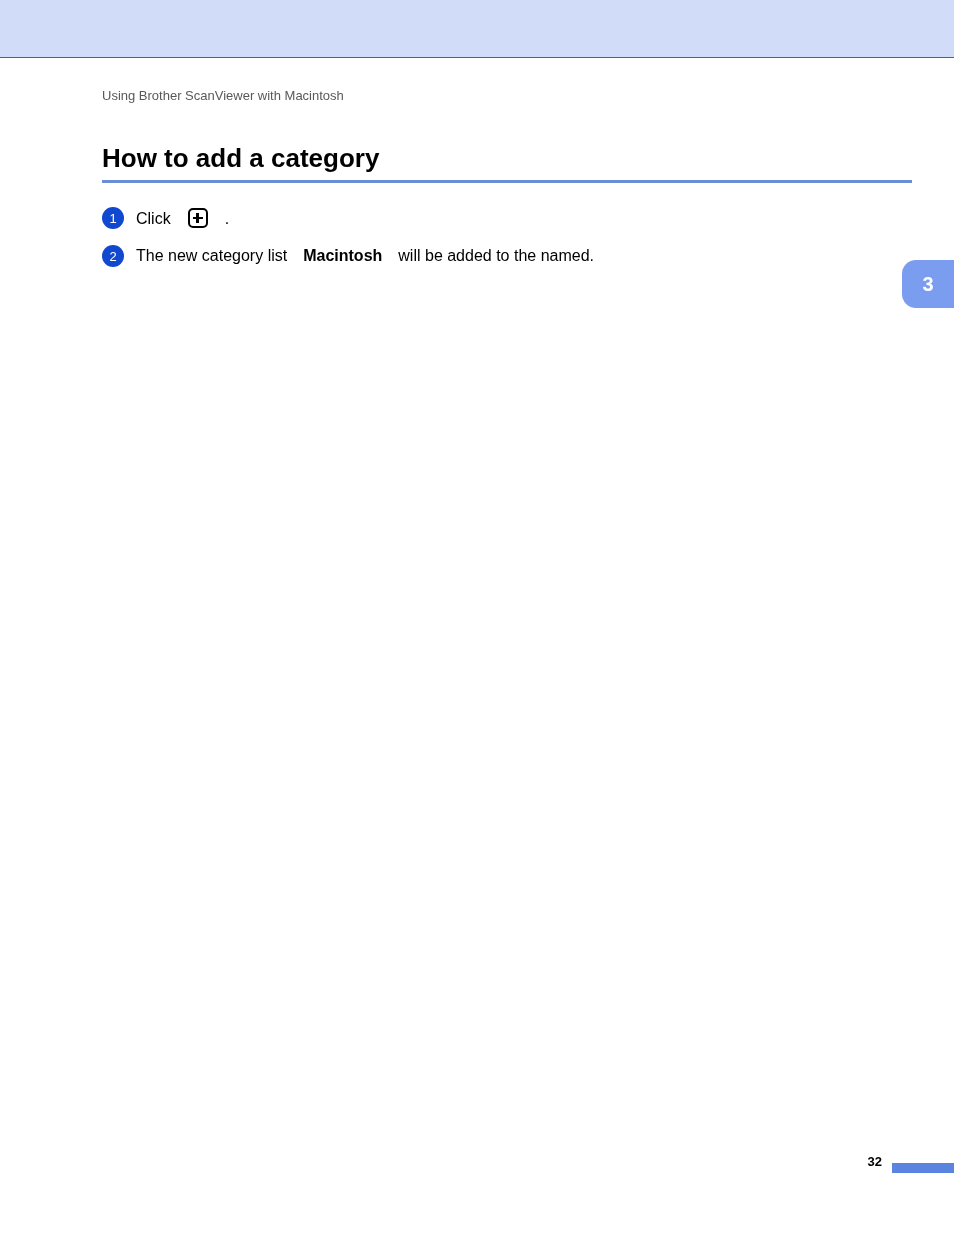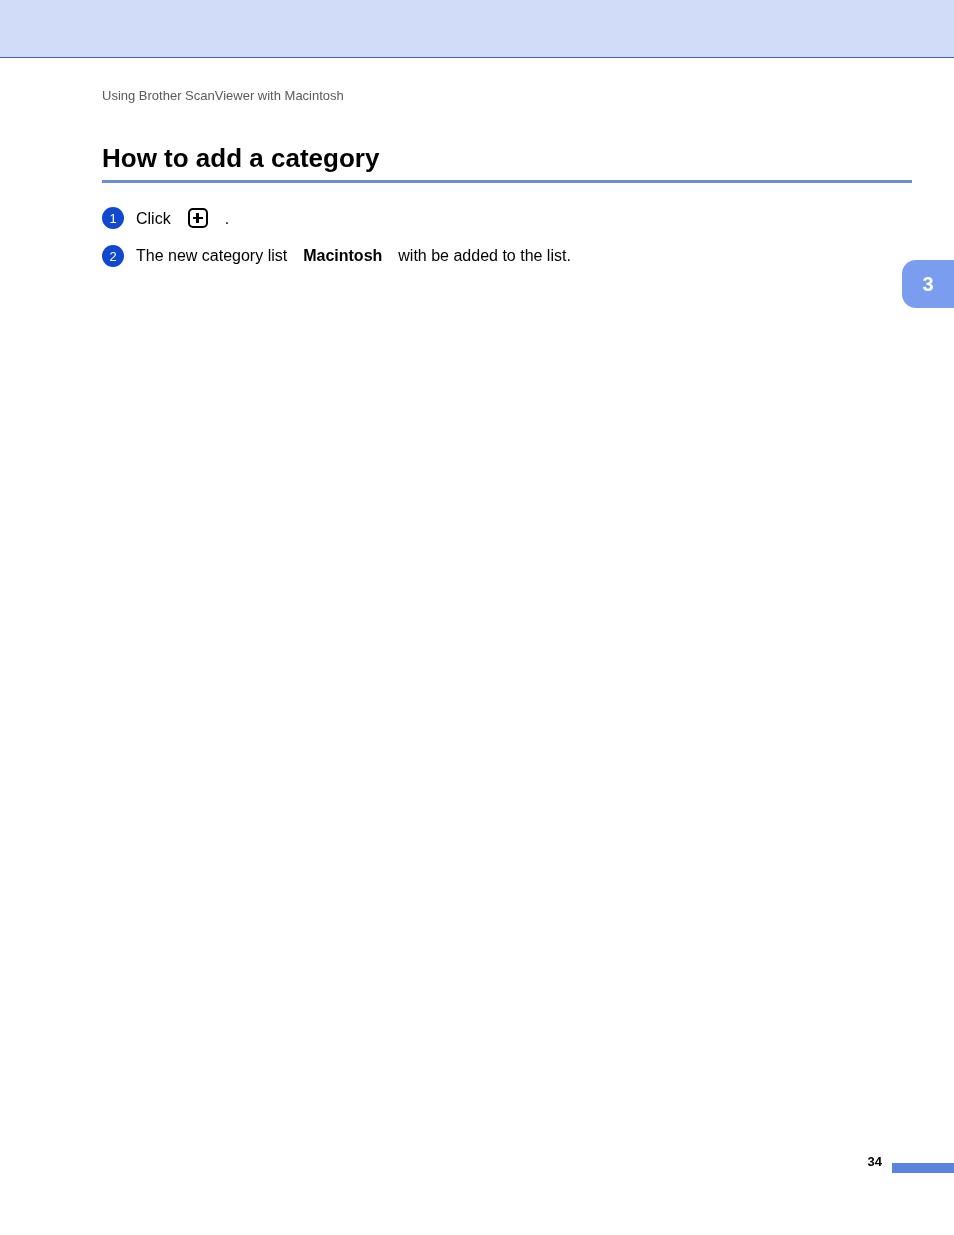--- a/index.html
+++ b/index.html
@@ -146,21 +146,21 @@
       <span class="plus-icon"></span>
       <span>.</span>
     </span>
   </div>
 
   <div class="step">
     <span class="step-bullet">2</span>
     <span class="step-text">
       <span>The new category list </span>
       <span class="bold">Macintosh</span>
-      <span> with be added to the list.</span>
+      <span> will be added to the named.</span>
     </span>
   </div>
 </div>
 
 <div class="chapter-tab">3</div>
 
-<div class="page-number">34</div>
+<div class="page-number">32</div>
 <div class="footer-bar"></div>
 
 </body></html>

